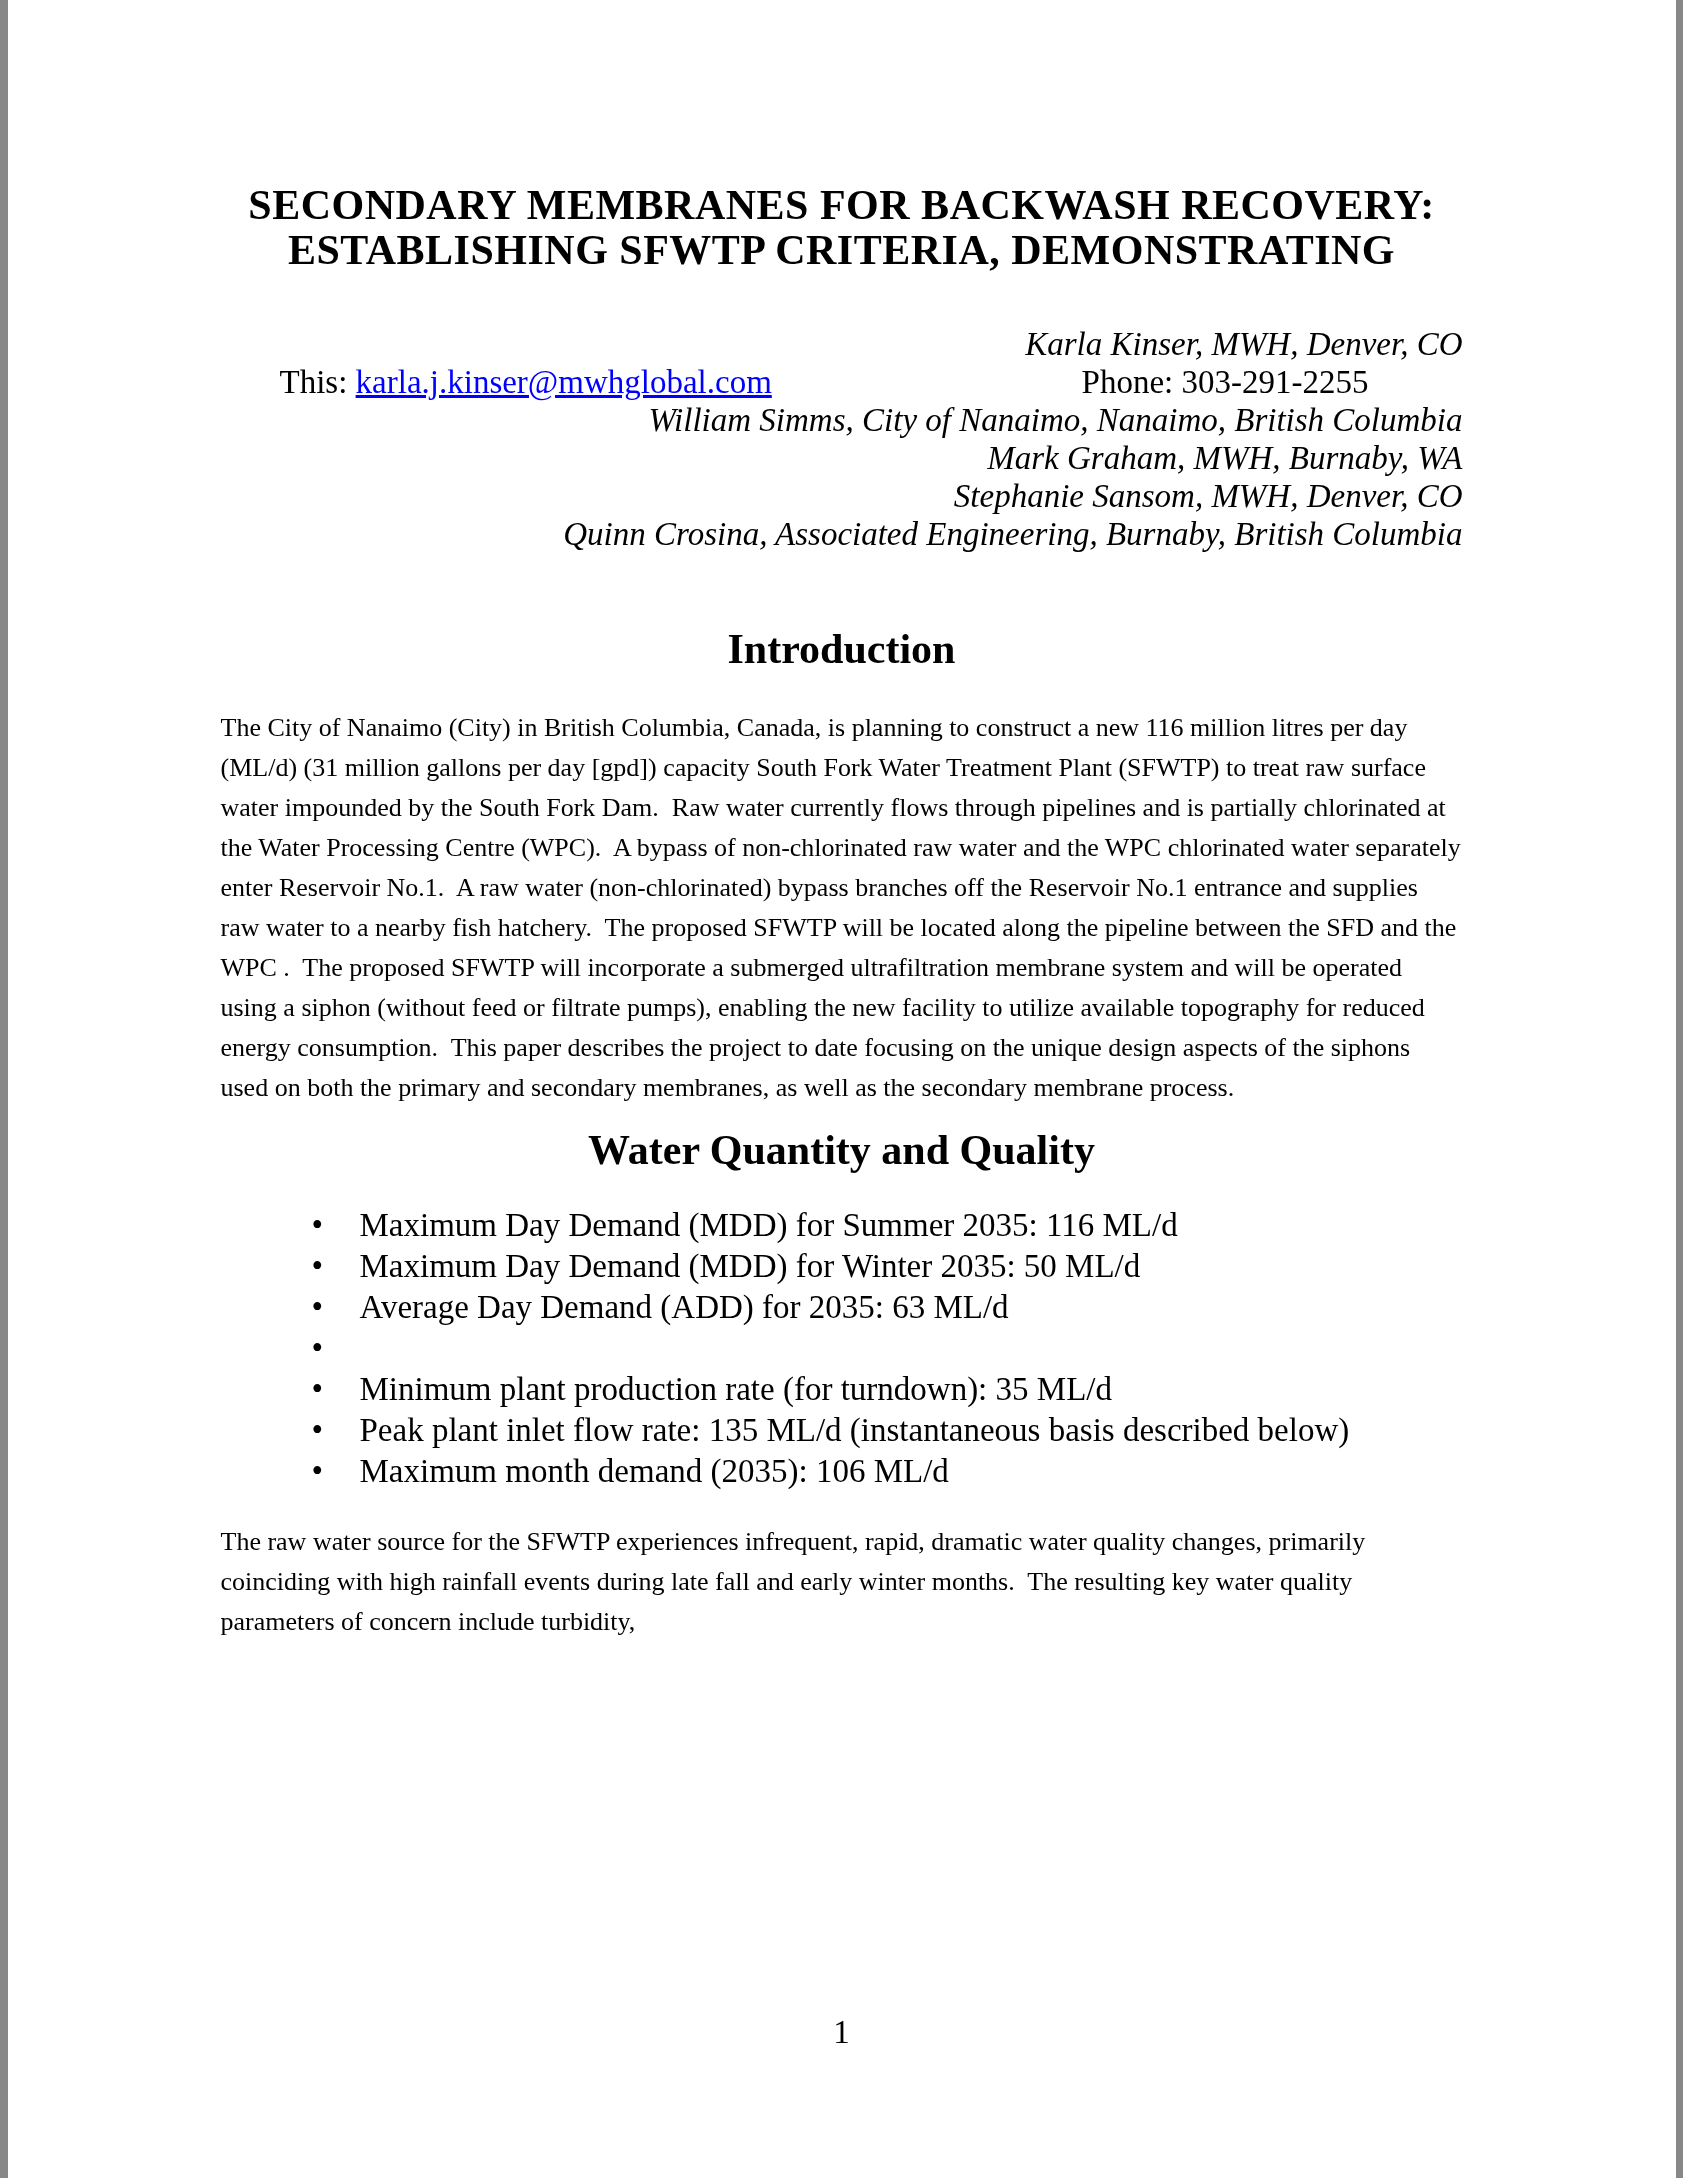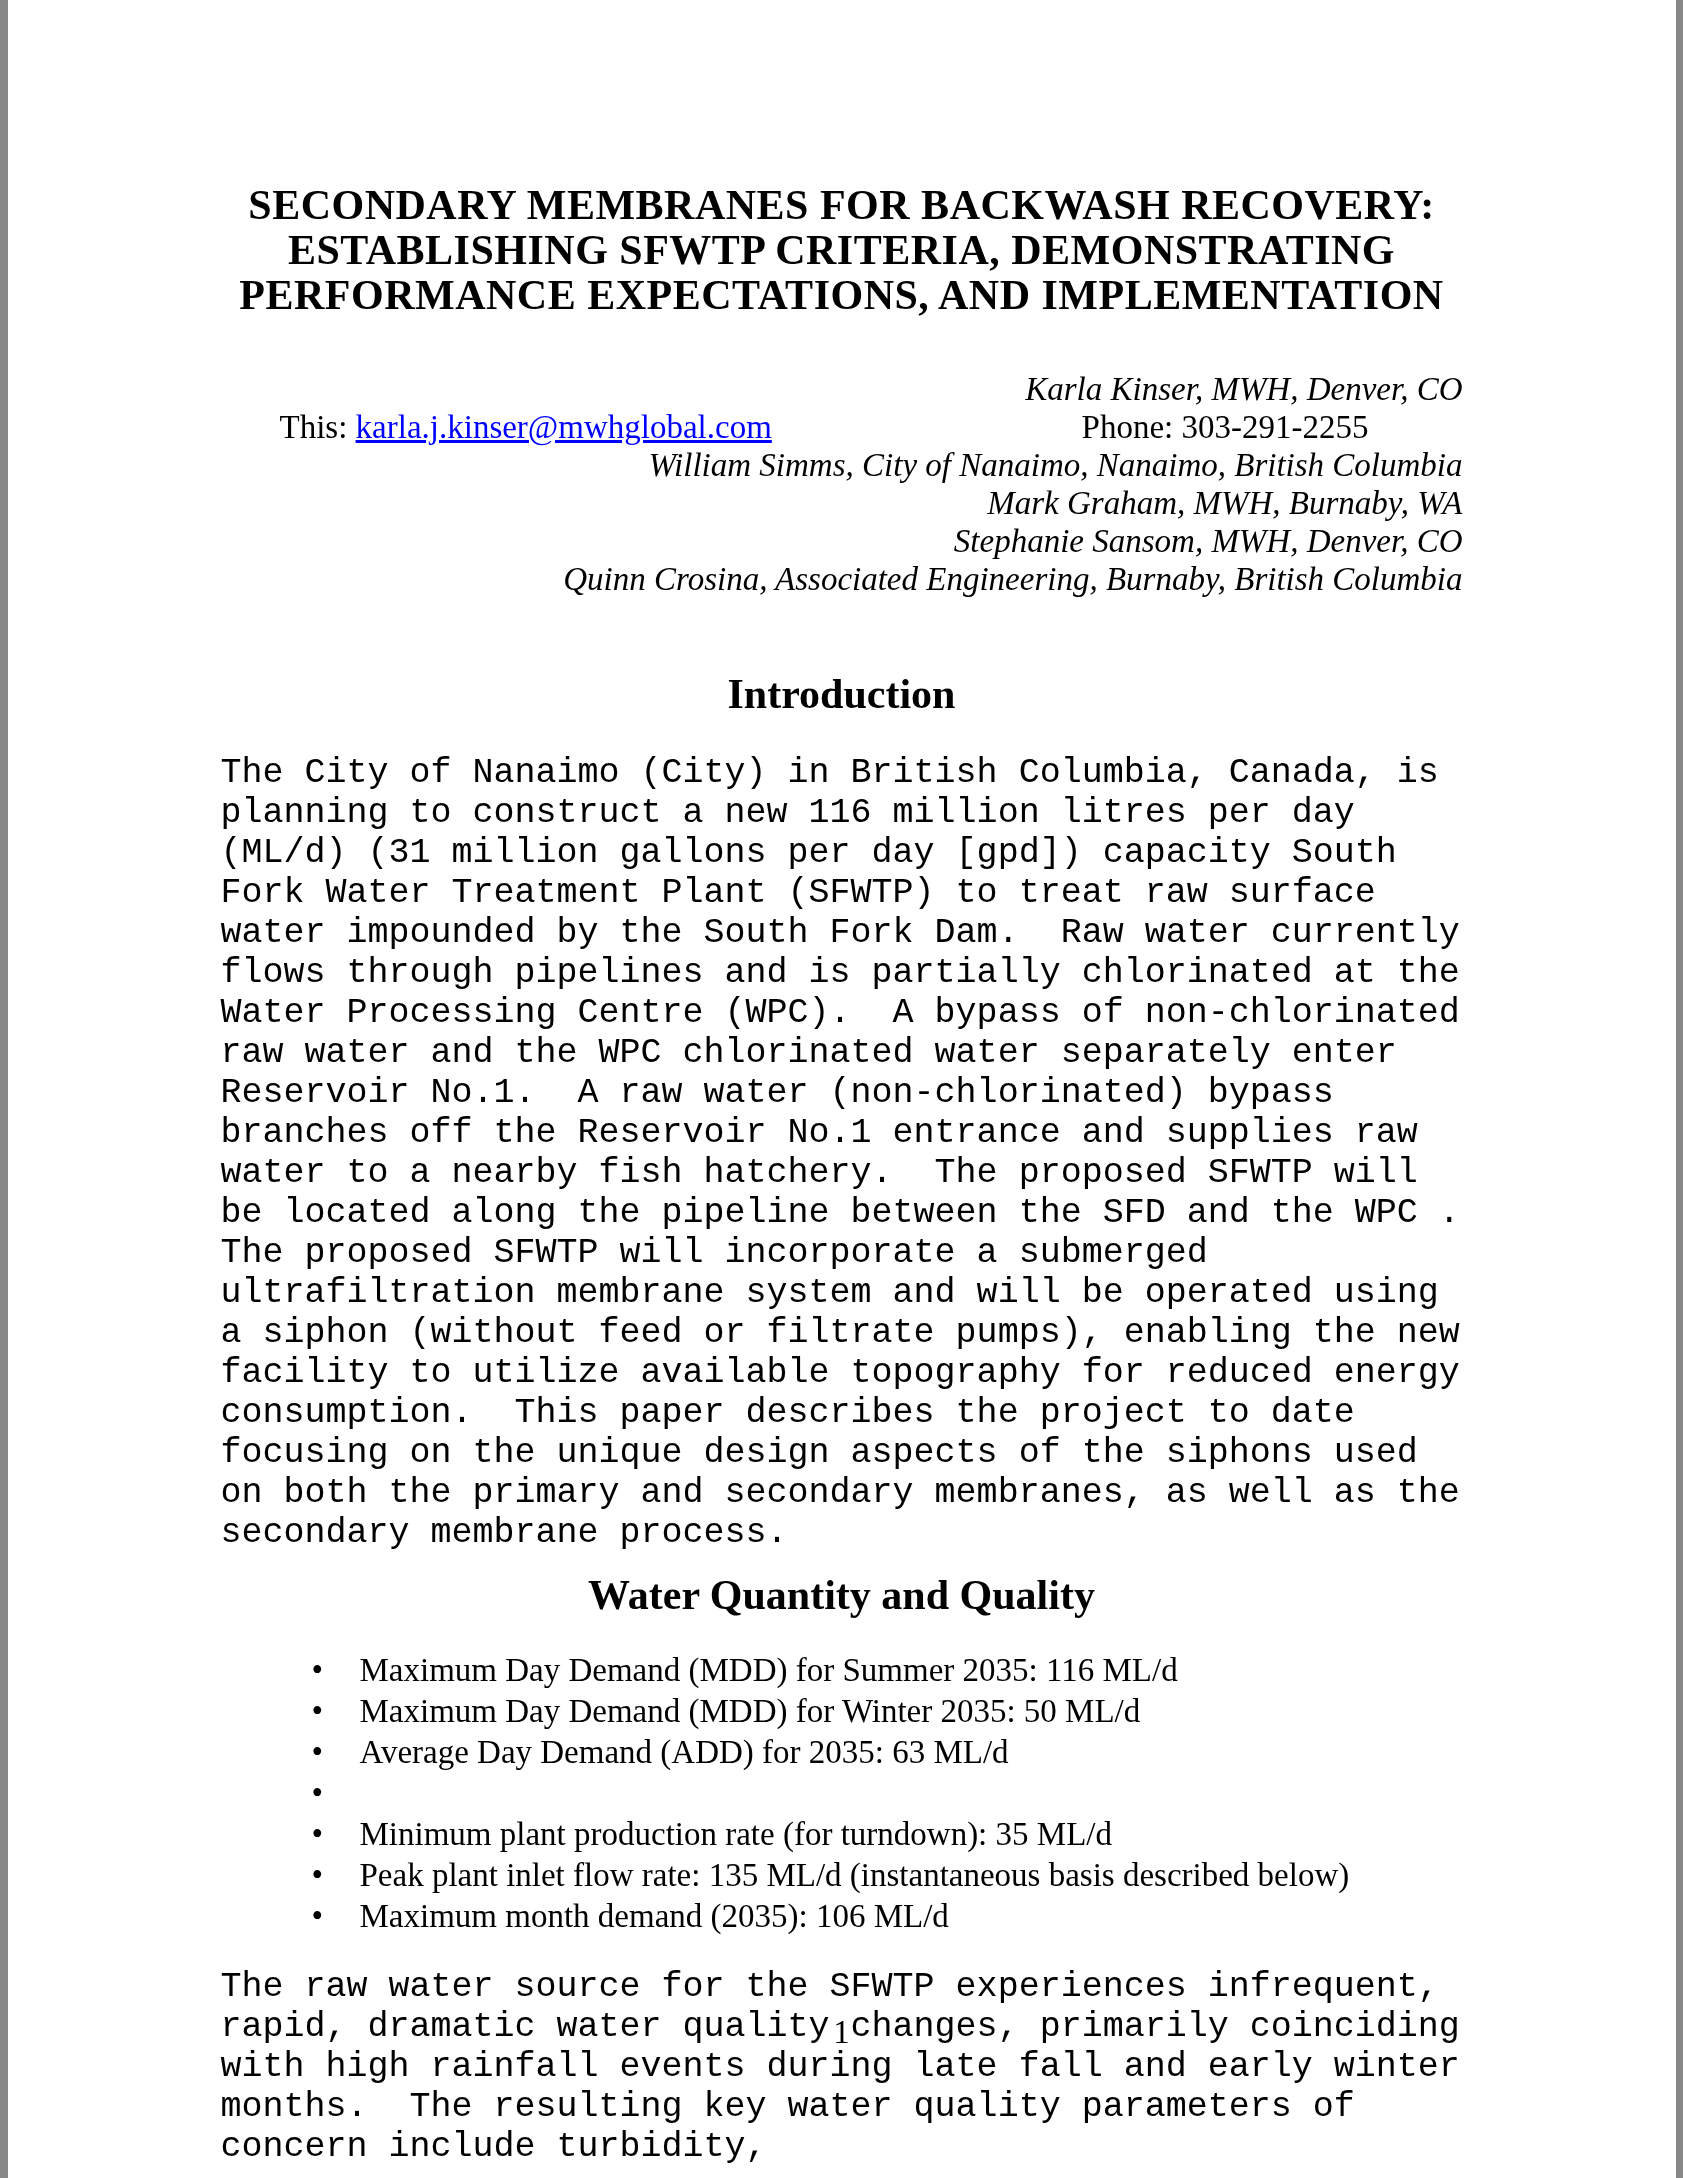--- a/index.html
+++ b/index.html
@@ -55,25 +55,24 @@
     font-size: 42px;
     line-height: 45px;
     font-weight: bold;
     text-align: center;
     margin: 0;
   }
   .heading-introduction { margin-top: 74px; }
   .heading-wqq { margin-top: 20px; }
   .body-para {
     margin: 0;
-    font-size: 35px;
+    font-size: 26px;
     line-height: 40px;
     white-space: pre-wrap;
     text-align: left;
-    font-family: Liberation Mono, monospace;
   }
   .para-intro   { margin-top: 36px; }
   .para-wqq     { margin-top: 40px; }
   .para-closing { margin-top: 30px; }
   .bullet-list {
     margin-top: 32px;
     font-size: 33px;
     line-height: 41px;
   }
   .bullet-item {
@@ -98,21 +97,20 @@
 </style>
 </head>
 <body>
 
 <div class="page">
   <div class="content">
 
     <h1 class="paper-title">
       <div>SECONDARY MEMBRANES FOR BACKWASH RECOVERY:</div>
       <div>ESTABLISHING SFWTP CRITERIA, DEMONSTRATING</div>
-      <div>PERFORMANCE EXPECTATIONS, AND IMPLEMENTATION</div>
     </h1>
 
     <div class="authors">
       <div class="author-line">Karla Kinser, MWH, Denver, CO</div>
       <div class="contact-line">
         <span><span>This: </span><a class="email-link">karla.j.kinser@mwhglobal.com</a></span>
         <span>Phone: 303-291-2255</span>
       </div>
       <div class="author-line">William Simms, City of Nanaimo, Nanaimo, British Columbia</div>
       <div class="author-line">Mark Graham, MWH, Burnaby, WA</div>

